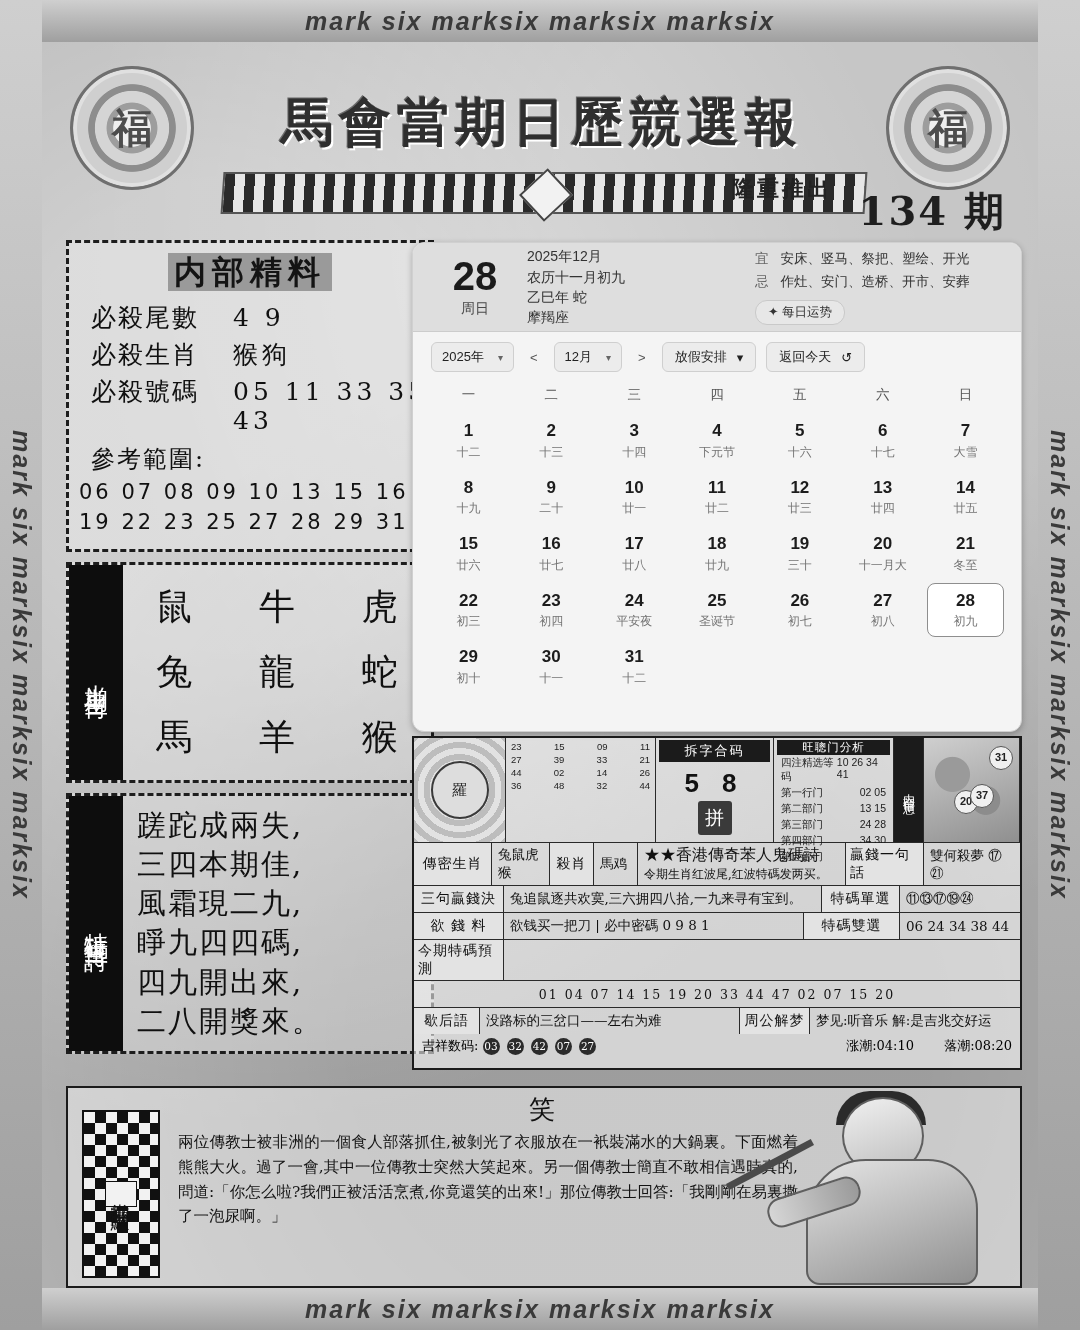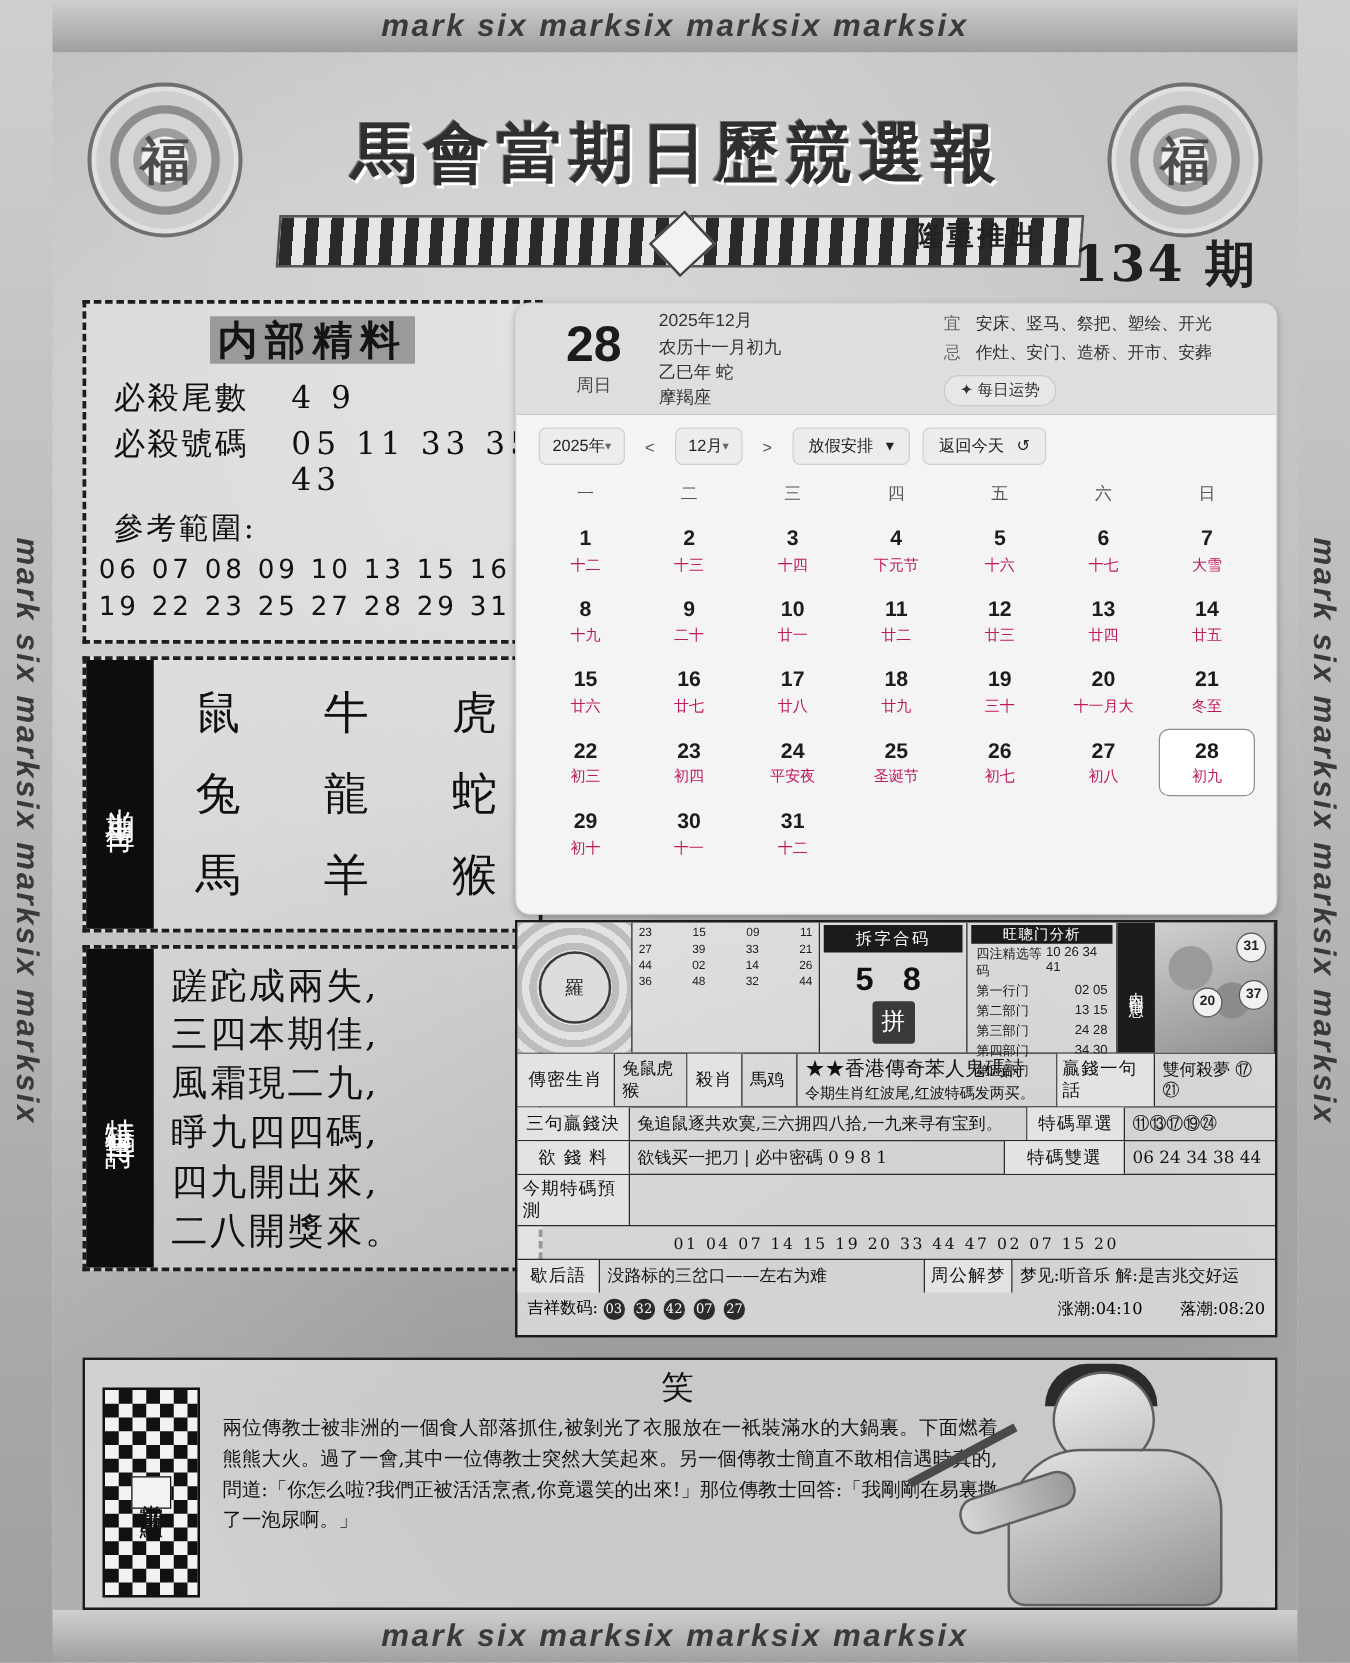--- a/index.html
+++ b/index.html
@@ -160,38 +160,38 @@
   .yiji-k{color:#666;margin-right:12px;}
   .fortune-btn{
     margin-top:4px;background:#e7e7e7;border:1px solid #c9c9c9;border-radius:12px;
     font-size:12.5px;color:#333;padding:3px 12px;display:inline-block;
   }
   .cal-toolbar{
     height:50px;display:flex;align-items:center;gap:10px;padding:0 18px;
   }
   .sel{
     background:#ececec;border:1px solid #cfcfcf;border-radius:6px;
-    font-size:13px;color:#222;padding:5px 10px;display:flex;align-items:center;
+    font-size:13px;color:#222;padding:5px 10px;display:flex;align-items:center;gap:14px;
   }
   .sel .chev{font-size:10px;color:#666;}
   .arrowbtn{font-size:13px;color:#555;padding:4px 6px;cursor:default;}
   .pillbtn{
     background:#ececec;border:1px solid #cfcfcf;border-radius:6px;
     font-size:13px;color:#222;padding:5px 12px;display:flex;align-items:center;gap:10px;
   }
   .cal-grid{padding:0 14px;}
   .wk-row{display:grid;grid-template-columns:repeat(7,1fr);margin-bottom:4px;}
   .wk-row div{text-align:center;font-size:13.5px;color:#555;padding:4px 0;}
   .d-row{display:grid;grid-template-columns:repeat(7,1fr);}
   .cell{
     text-align:center;padding:7px 0 6px;border-radius:8px;margin:1px 3px;
     box-sizing:border-box;border:1px solid transparent;
   }
   .cell .n{font-size:17px;font-weight:bold;color:#1c1c1c;line-height:1.15;}
-  .cell .l{font-size:12px;color:#be185d;margin-top:3px;}
+  .cell .l{font-size:12px;color:#737373;margin-top:3px;}
   .cell.sel-day{border:1px solid #8e8e8e;background:#fff;}
   
   .infoblk{
     position:absolute;left:412px;top:736px;width:610px;height:334px;
     border:2px solid #1b1b1b;background:rgba(255,255,255,.55);
     box-sizing:border-box;overflow:hidden;
   }
   .ib-top{display:flex;height:104px;border-bottom:1px solid #2a2a2a;}
   .ib-cell{border-right:1px solid #2a2a2a;box-sizing:border-box;padding:2px 3px;}
   .luopan{
@@ -344,20 +344,24 @@
 <div class="left-col">
 
   <div class="dashbox">
     <div class="nb-title">
       <span class="hl">内部精料</span>
     </div>
 
     <div class="nb-line">
       <span class="lbl">必殺尾數</span>
       <span class="val">4 9</span>
+    </div>
+    <div class="nb-line">
+      <span class="lbl">必殺生肖</span>
+      <span class="val">猴狗</span>
     </div>
     <div class="nb-line">
       <span class="lbl">必殺號碼</span>
       <span class="val">05 11 33 35 43</span>
     </div>
 
     <div class="nb-sub">參考範圍:</div>
     <div class="numgrid">
       <div class="numrow">06 07 08 09 10 13 15 16 17 18</div>
       <div class="numrow">19 22 23 25 27 28 29 31 36 37</div>
@@ -681,21 +685,21 @@
       </div>
     </div>
 
     <div class="ib-cell neibu">
       <span>内部信息</span>
     </div>
 
     <div class="ib-cell birds">
       <span class="ball" style="right:6px;top:8px;">31</span>
       <span class="ball" style="left:30px;top:52px;">20</span>
-      <span class="ball" style="right:4px;top:46px;">37</span>
+      <span class="ball" style="right:25px;top:46px;">37</span>
     </div>
   </div>
 
   <div class="ib-rows">
     <div class="ib-row">
       <div class="cellk" style="width:78px">傳密生肖</div>
       <div class="cellv" style="flex:0 0 58px">兔鼠虎猴</div>
       <div class="cellk" style="width:44px">殺肖</div>
       <div class="cellv" style="flex:0 0 44px">馬鸡</div>
       <div class="cellv" style="flex:1;flex-direction:column;align-items:flex-start;">

